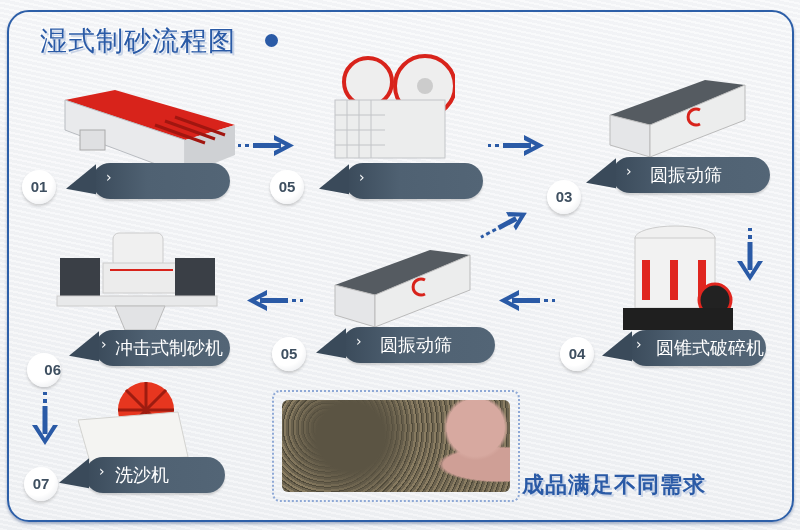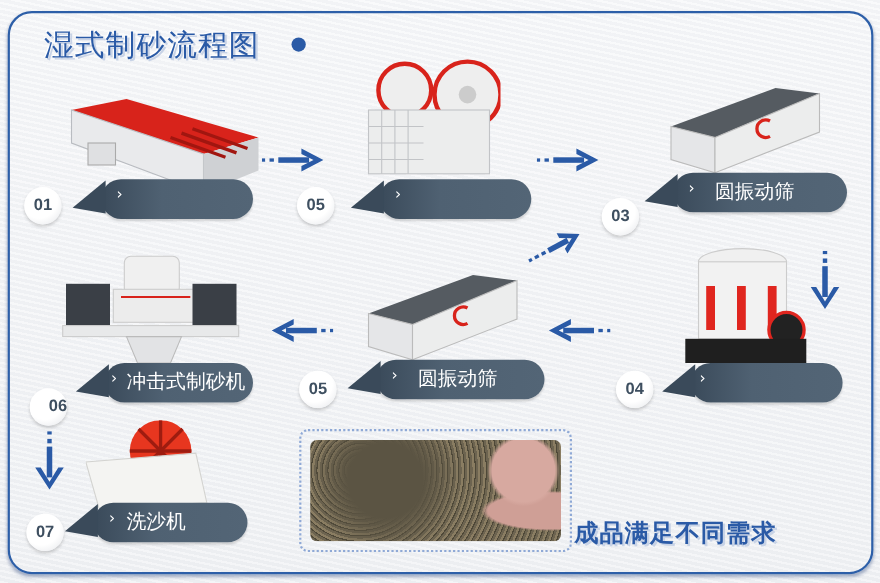--- a/index.html
+++ b/index.html
@@ -138,20 +138,21 @@
 <div class="label" style="left:612px;top:157px;width:120px;">
   <span class="tail"></span>
   <span class="chev">›</span>
   <span>圆振动筛</span>
 </div>
 <div class="num" style="left:547px;top:180px;">03</div>
 
 <div class="label" style="left:628px;top:330px;width:110px;padding-left:28px;">
   <span class="tail"></span>
   <span class="chev" style="left:8px;">›</span>
+  <span>圆锥式破碎机</span>
 </div>
 <div class="num" style="left:560px;top:337px;text-align:center;">04</div>
 
 <div class="label" style="left:342px;top:327px;width:115px;">
   <span class="tail"></span>
   <span class="chev">›</span>
   <span>圆振动筛</span>
 </div>
 <div class="num" style="left:272px;top:337px;">05</div>
 

